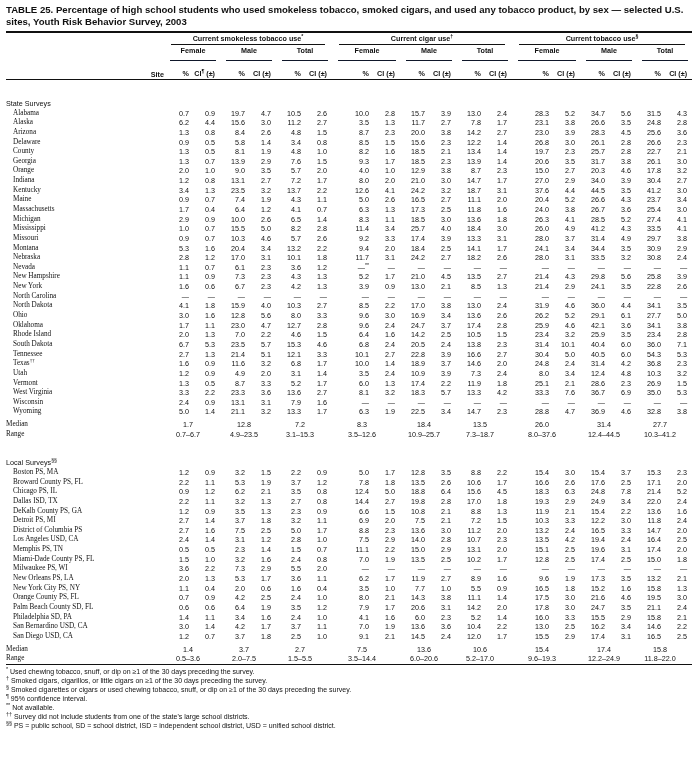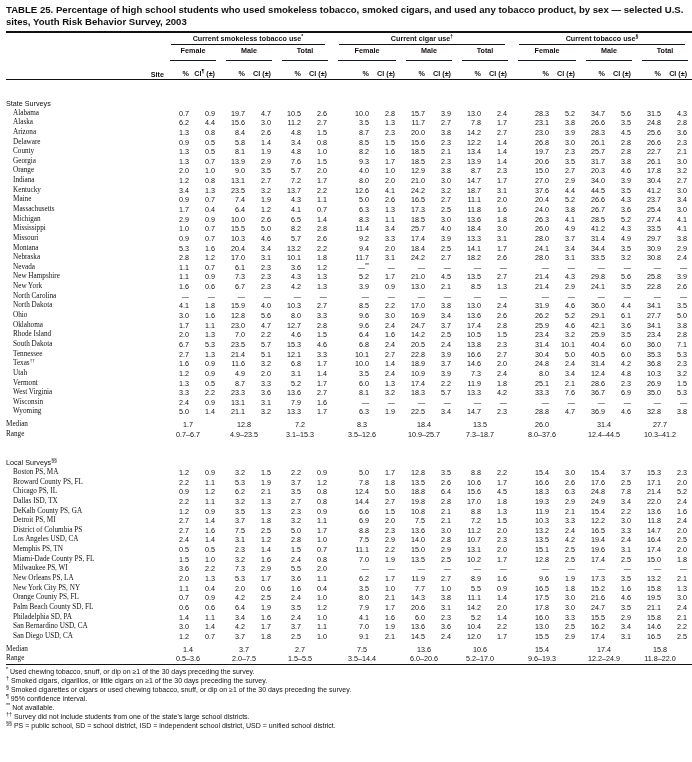--- a/index.html
+++ b/index.html
@@ -676,21 +676,21 @@
         <td class="v">10.1</td>
         <td class="v">2.7</td>
         <td class="v">22.8</td>
         <td class="v">3.9</td>
         <td class="v">16.6</td>
         <td class="v">2.7</td>
         <td class="v">30.4</td>
         <td class="v">5.0</td>
         <td class="v">40.5</td>
         <td class="v">6.0</td>
-        <td class="v">35.3</td>
+        <td class="v">54.3</td>
         <td class="v">5.3</td>
       </tr>
       <tr>
         <td class="site">Texas<sup>††</sup></td>
         <td class="v">1.6</td>
         <td class="v">0.9</td>
         <td class="v">11.6</td>
         <td class="v">3.2</td>
         <td class="v">6.8</td>
         <td class="v">1.7</td>

